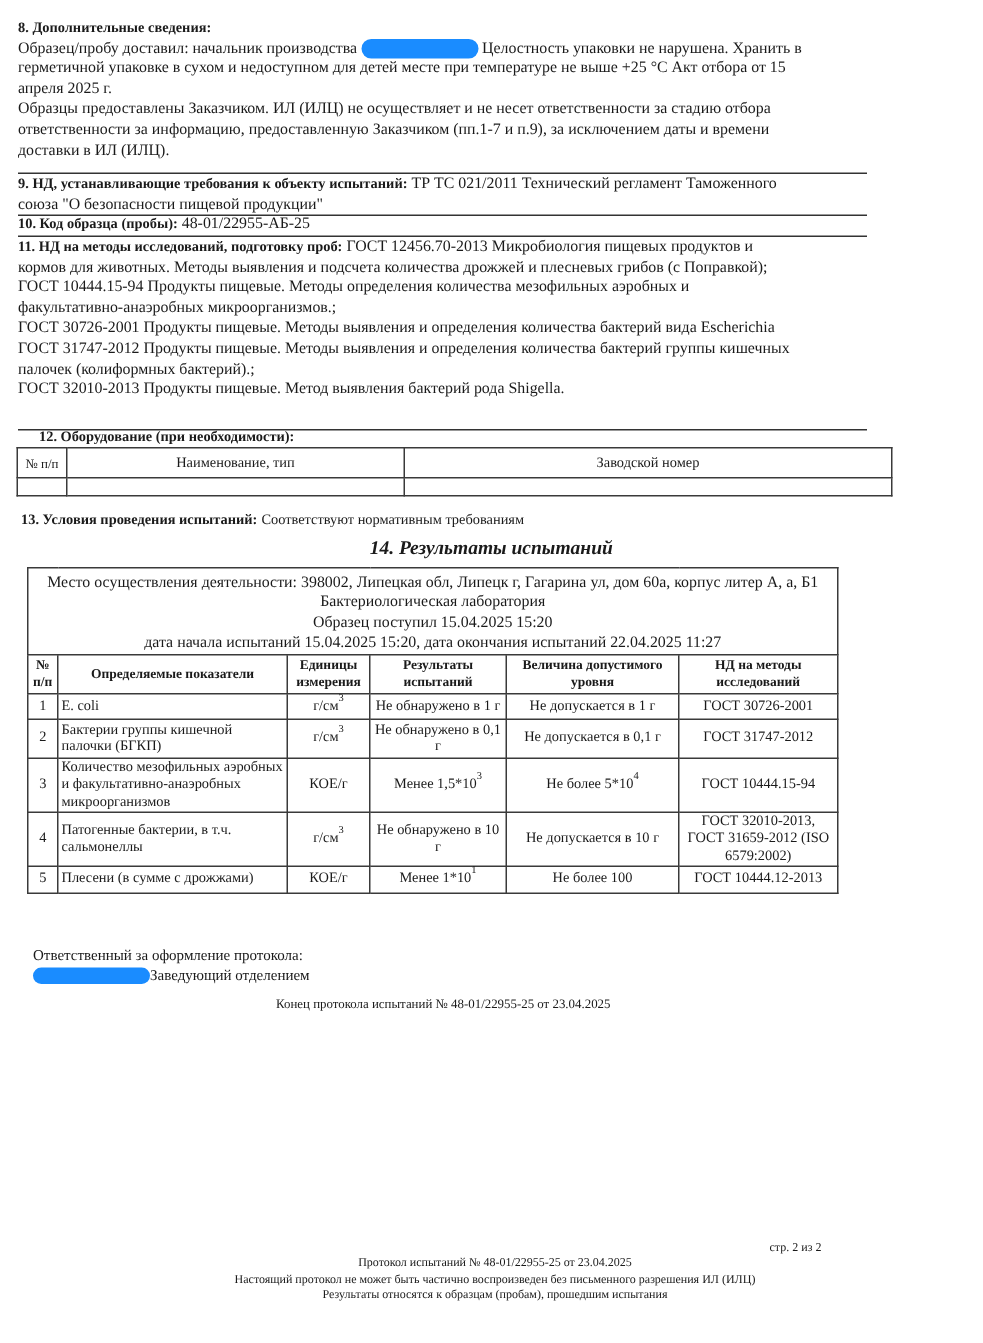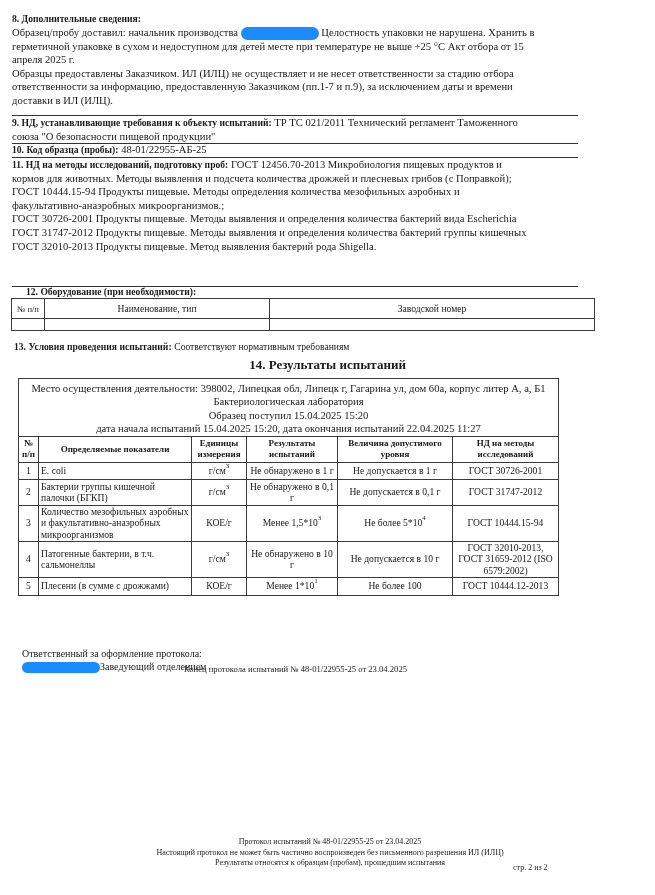--- a/index.html
+++ b/index.html
@@ -63,20 +63,21 @@
 <div class="sec" style="top:158px;">
   <div>
     <span class="b">11. НД на методы исследований, подготовку проб:</span>
     <span>ГОСТ 12456.70-2013 Микробиология пищевых продуктов и</span>
   </div>
   <div>кормов для животных. Методы выявления и подсчета количества дрожжей и плесневых грибов (с Поправкой);</div>
   <div>ГОСТ 10444.15-94 Продукты пищевые. Методы определения количества мезофильных аэробных и</div>
   <div>факультативно-анаэробных микроорганизмов.;</div>
   <div>ГОСТ 30726-2001 Продукты пищевые. Методы выявления и определения количества бактерий вида Escherichia</div>
   <div>ГОСТ 31747-2012 Продукты пищевые. Методы выявления и определения количества бактерий группы кишечных</div>
+  <div>палочек (колиформных бактерий).;</div>
   <div>ГОСТ 32010-2013 Продукты пищевые. Метод выявления бактерий рода Shigella.</div>
 </div>
 <div class="rule" style="top:286px;"></div>
 
 <div class="abs b" style="left:26px;top:285px;">12. Оборудование (при необходимости):</div>
 <table class="abs eq" style="left:11px;top:298px;width:584px;">
   <tbody>
       <tr style="height:20px;">
     <td style="width:28px;font-size:8.6px;line-height:10px;">№ п/п</td>
     <td style="width:220px;">Наименование, тип</td>
@@ -88,21 +89,21 @@
         <td></td>
   </tr>
 </tbody>
   </table>
 
 <div class="abs" style="left:14px;top:340px;">
   <span class="b">13. Условия проведения испытаний:</span>
   <span style="font-size:9.6px;">Соответствуют нормативным требованиям</span>
 </div>
 
-<div class="abs" style="left:0;width:655px;top:358px;text-align:center;font-weight:bold;font-size:13px;">14. Результаты испытаний</div>
+<div class="abs" style="left:0;width:655px;top:358px;text-align:center;font-weight:bold;font-size:13px;font-style:italic;">14. Результаты испытаний</div>
 
 <table class="res">
   <tbody>
       <tr class="hdr">
     <td colspan="6" style="padding-top:3px;padding-bottom:0;">
       <div>Место осуществления деятельности: 398002, Липецкая обл, Липецк г, Гагарина ул, дом 60а, корпус литер А, а, Б1</div>
       <div>Бактериологическая лаборатория</div>
       <div>Образец поступил 15.04.2025 15:20</div>
       <div>дата начала испытаний 15.04.2025 15:20, дата окончания испытаний 22.04.2025 11:27</div>
     </td>
@@ -151,27 +152,27 @@
     <td>5</td>
     <td class="left">Плесени (в сумме с дрожжами)</td>
     <td><span>КОЕ/г</span><sup></sup></td>
     <td><span>Менее 1*10</span><sup>1</sup></td>
     <td><span>Не более 100</span><sup></sup></td>
     <td>ГОСТ 10444.12-2013</td>
   </tr>
 </tbody>
   </table>
 
-<div class="abs" style="left:22px;top:631px;font-size:10px;line-height:13px;margin-top:16px;">
+<div class="abs" style="left:22px;top:631px;font-size:10px;line-height:13px;">
   <div>Ответственный за оформление протокола:</div>
   <div>
     <span class="redact" style="width:78px;height:11px;"></span><span>Заведующий отделением</span>
   </div>
 </div>
 
 <div class="abs" style="left:184px;top:663px;font-size:8.6px;">Конец протокола испытаний № 48-01/22955-25 от 23.04.2025</div>
 
-<div class="abs" style="left:513px;top:825px;font-size:8px;margin-top:36px;">стр. 2 из 2</div>
+<div class="abs" style="left:513px;top:825px;font-size:8px;">стр. 2 из 2</div>
 <div class="abs footer" style="left:80px;width:500px;top:837px;">
   <div>Протокол испытаний № 48-01/22955-25 от 23.04.2025</div>
   <div>Настоящий протокол не может быть частично воспроизведен без письменного разрешения ИЛ (ИЛЦ)</div>
   <div>Результаты относятся к образцам (пробам), прошедшим испытания</div>
 </div>
 
 </body></html>

